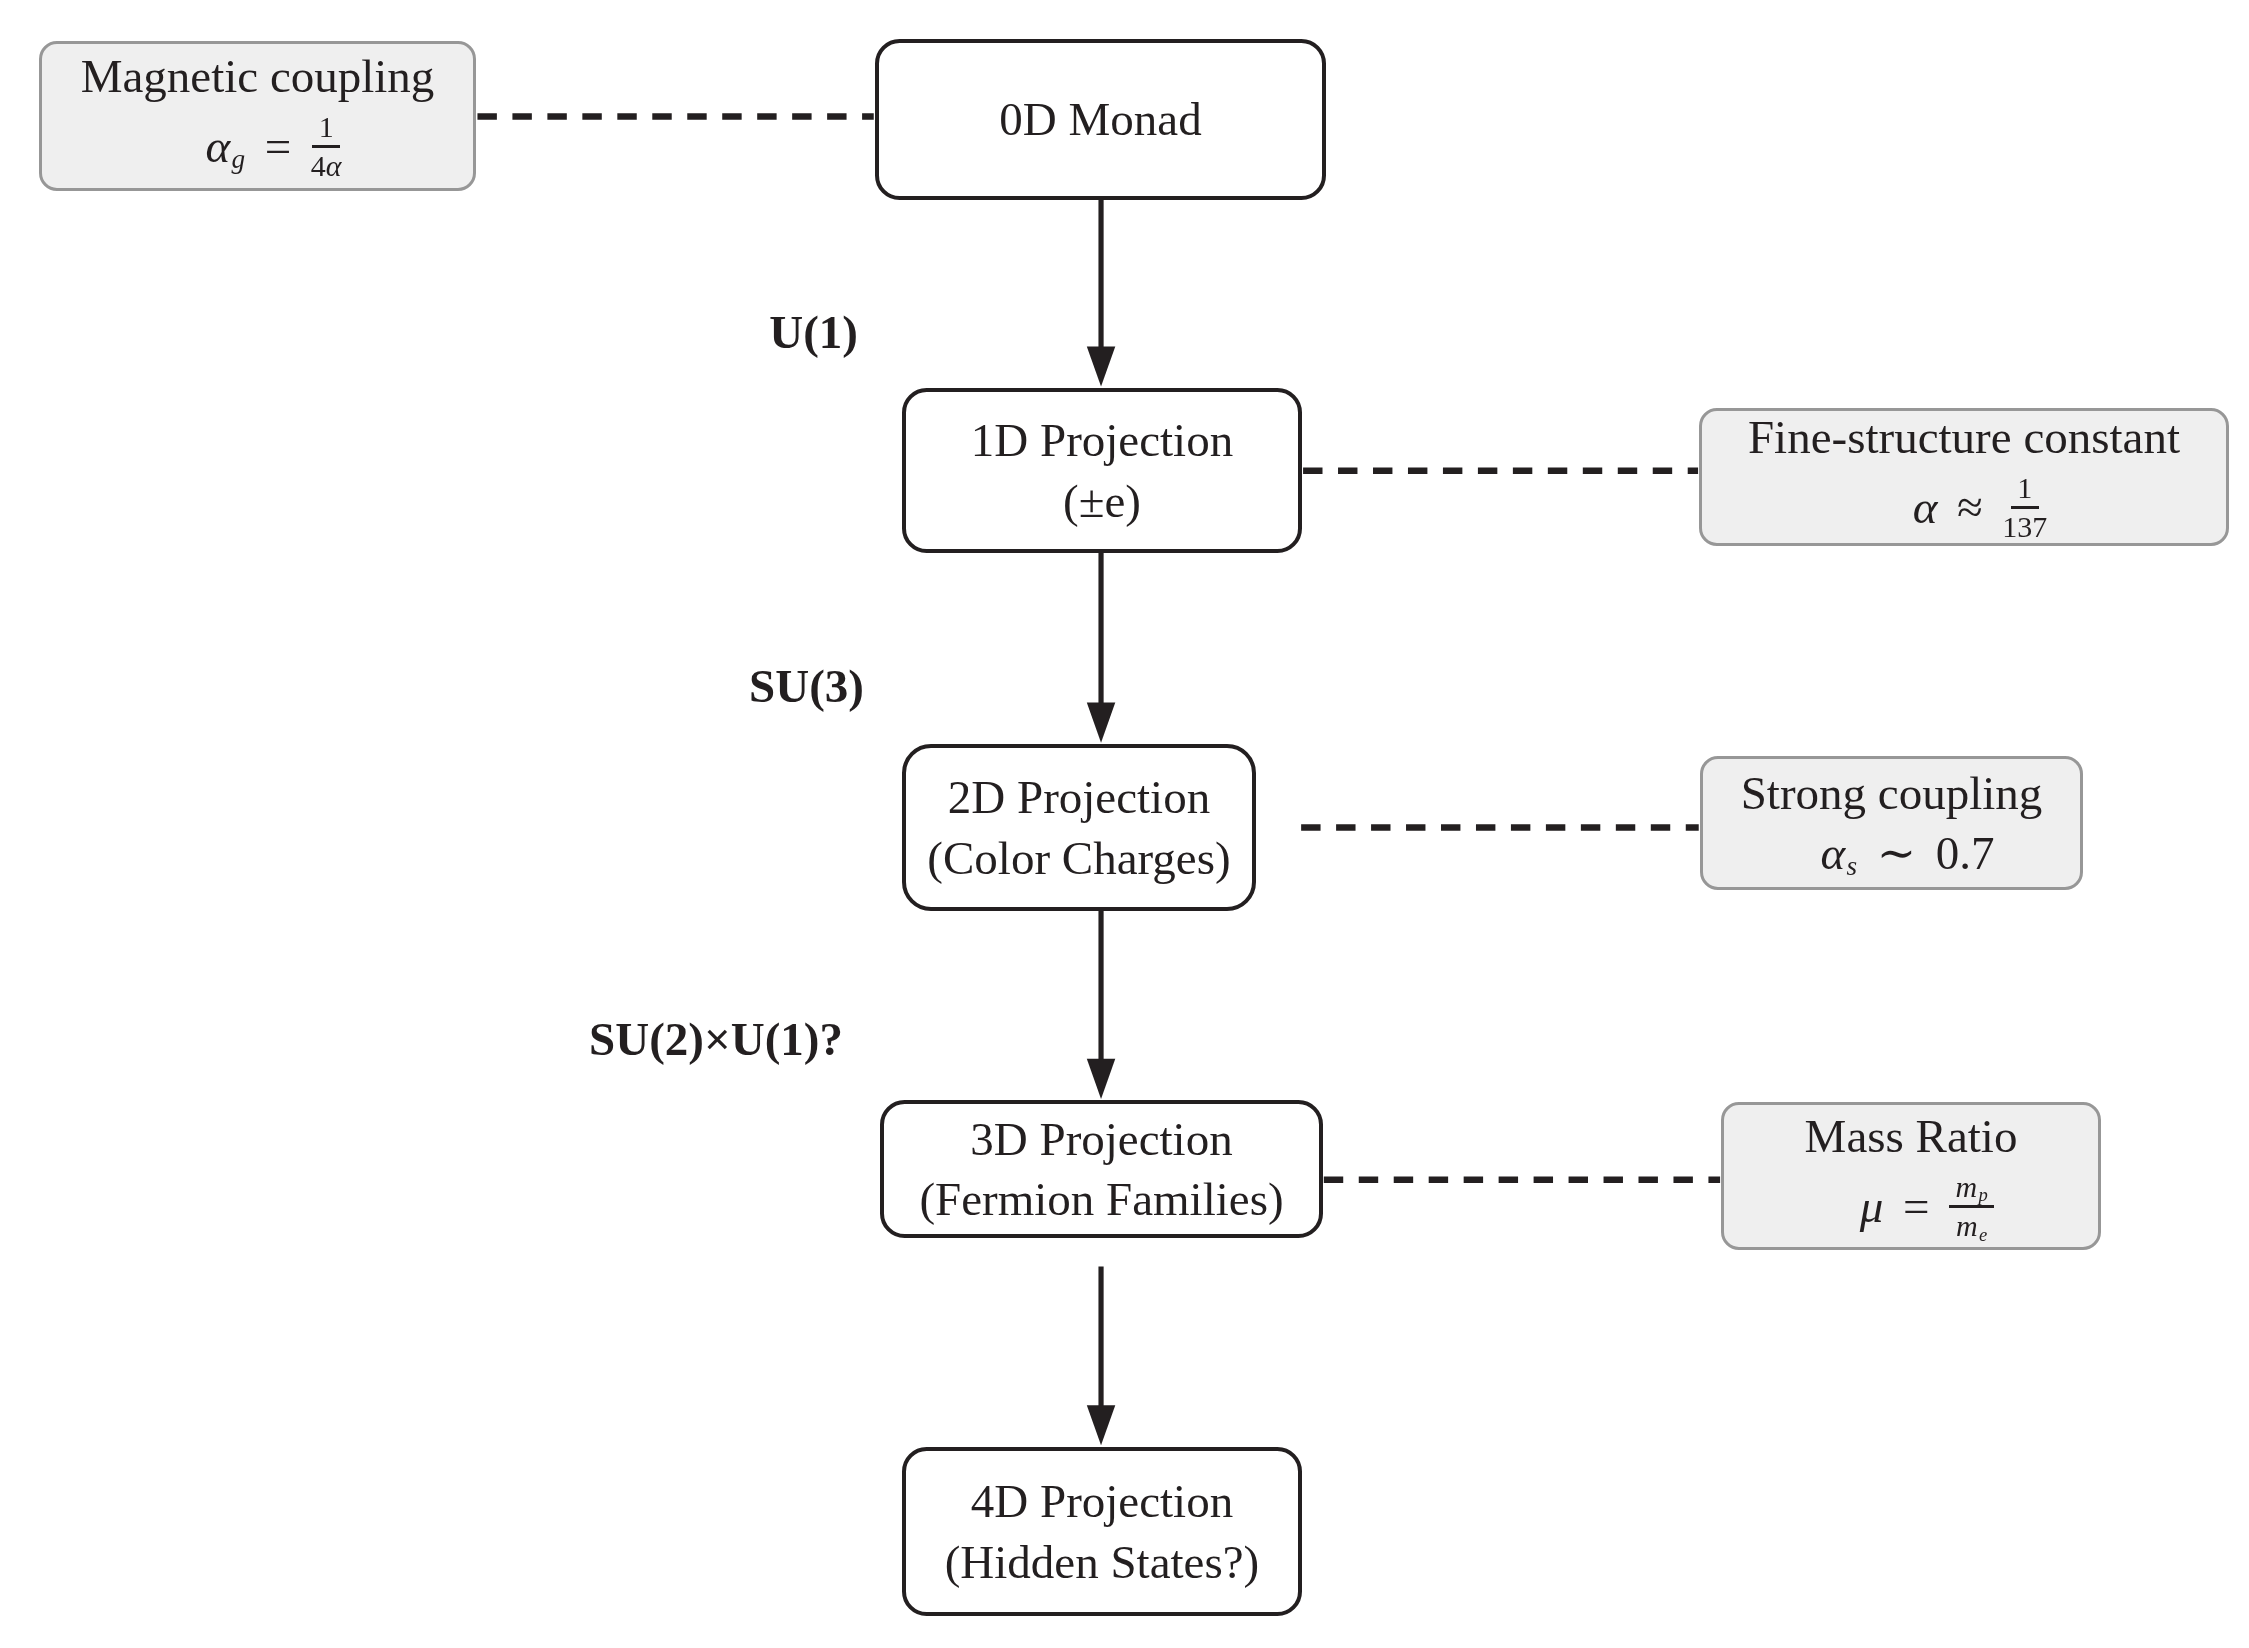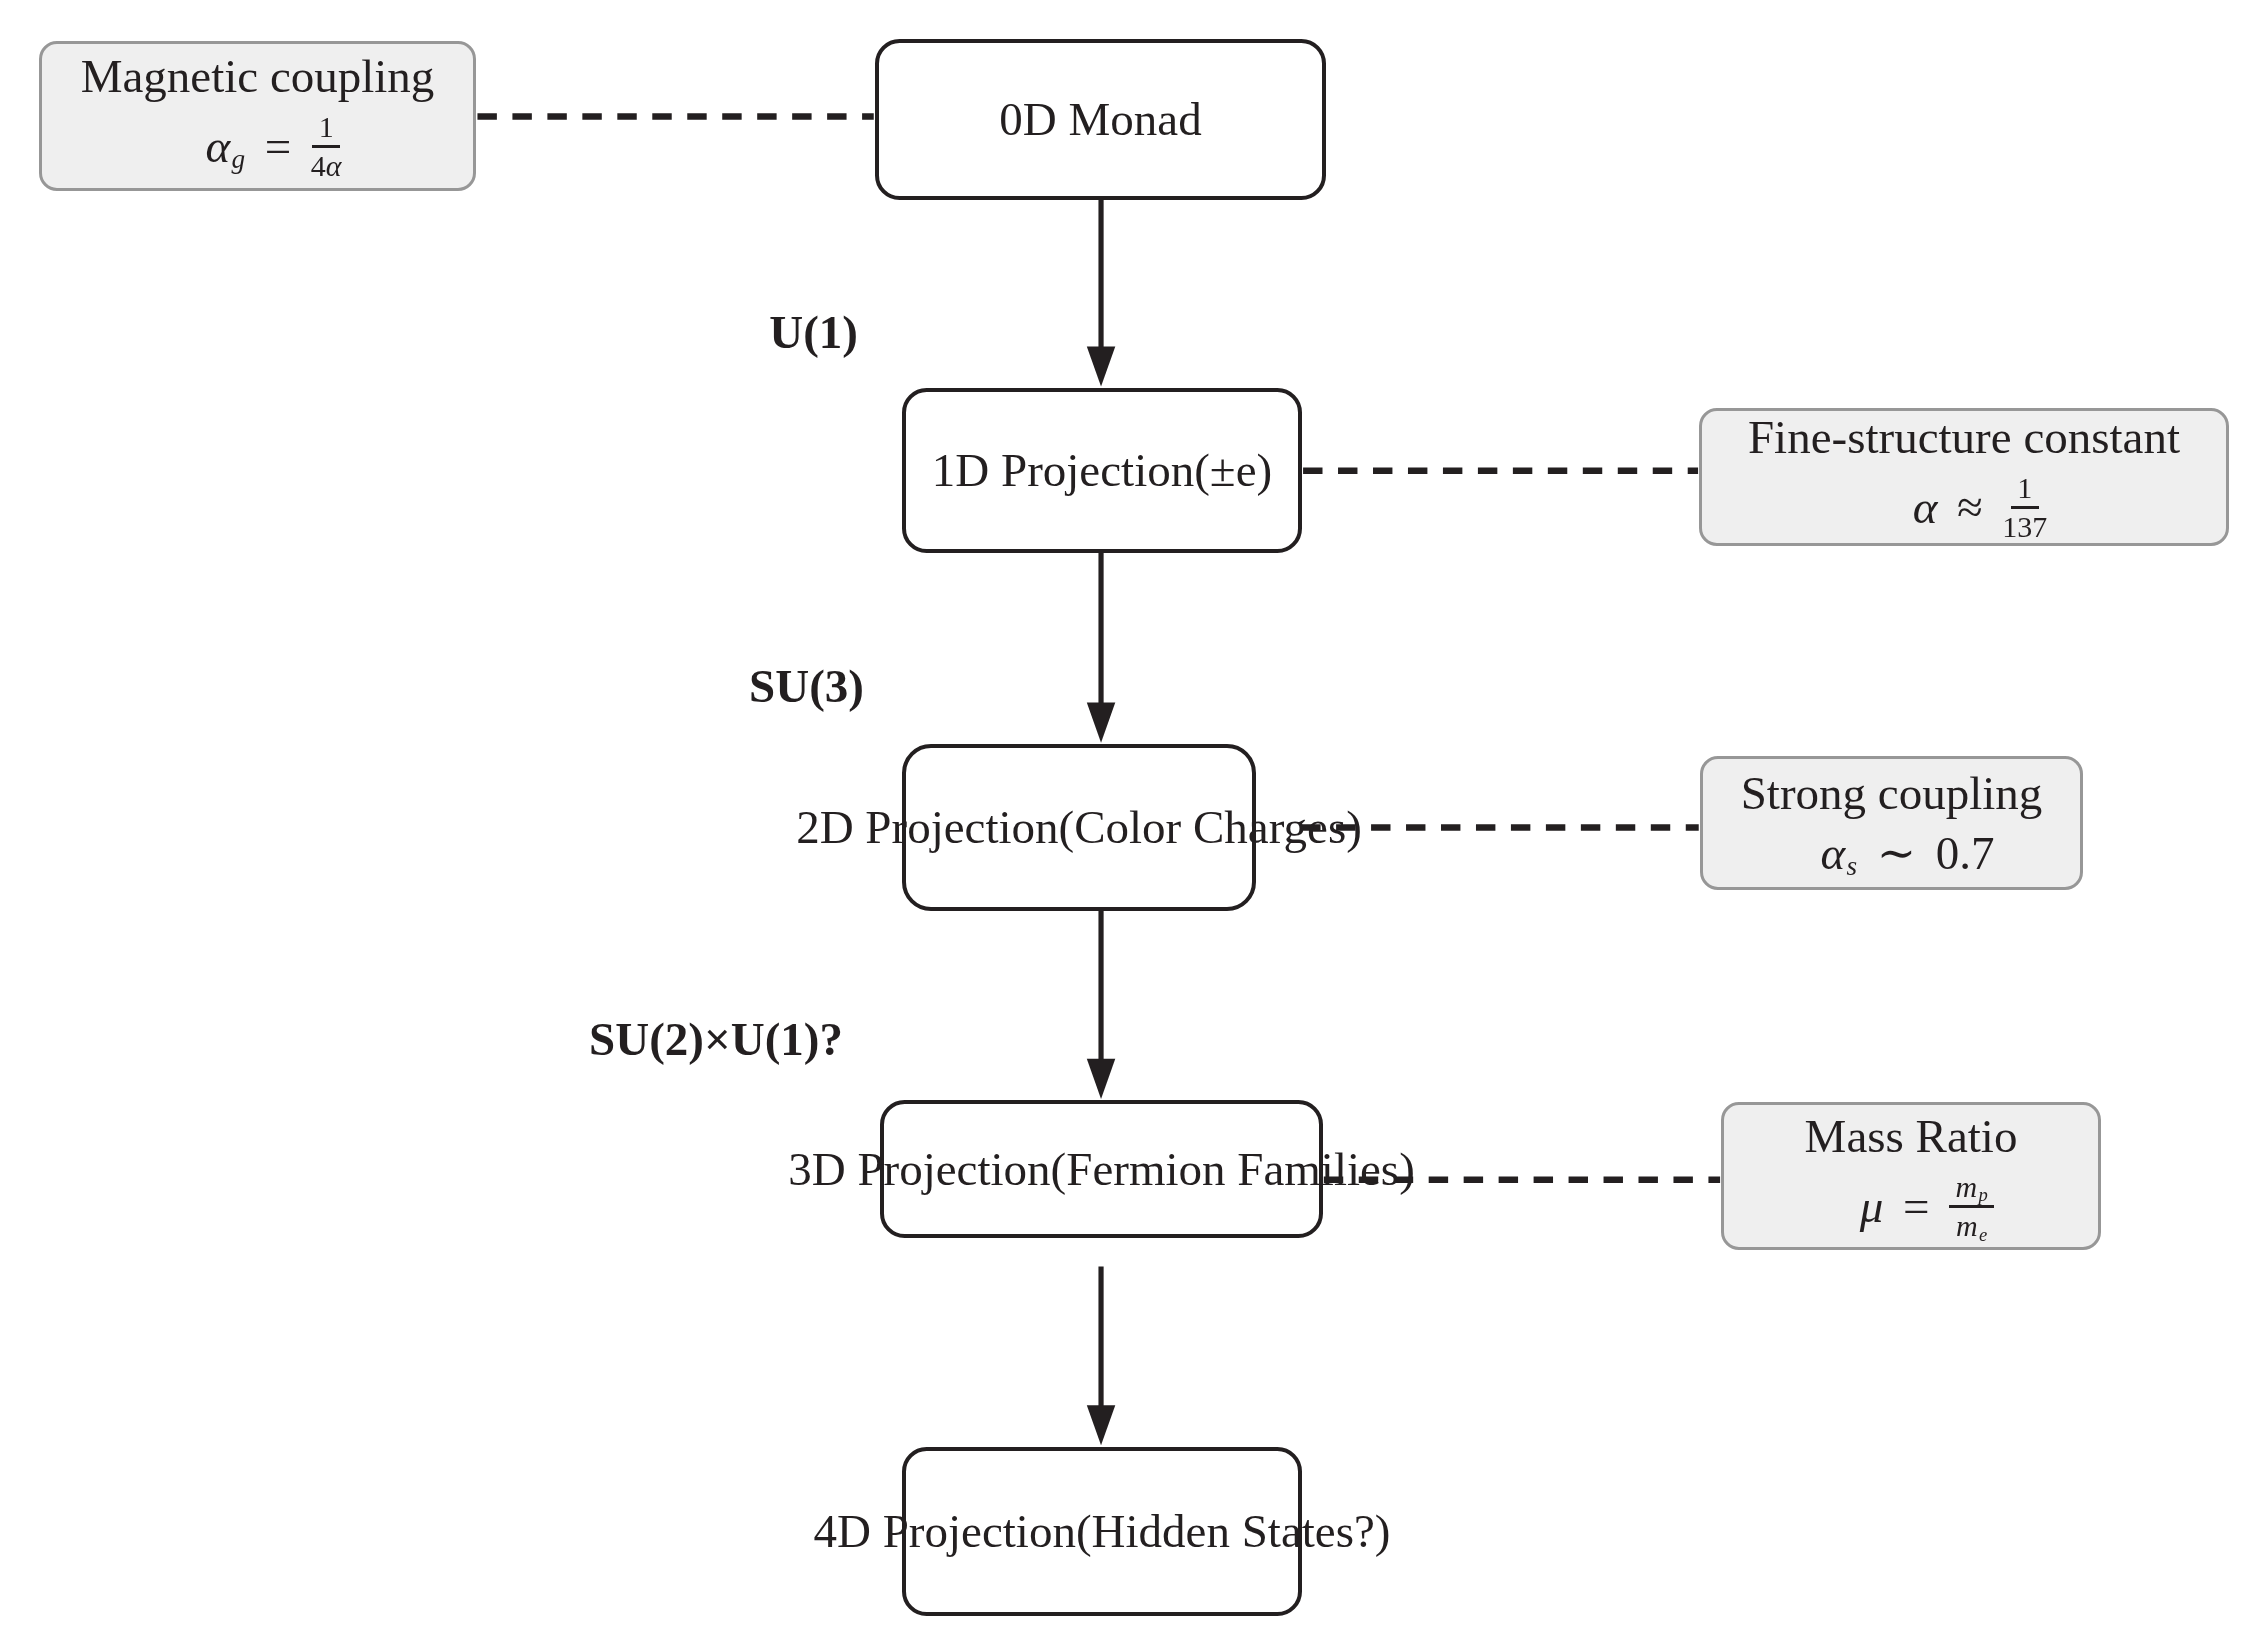--- a/index.html
+++ b/index.html
@@ -22,21 +22,21 @@
   .wires{position:absolute;left:0;top:0;width:100%;height:100%;}
   .wire-dashed{stroke:var(--ink);stroke-width:10;stroke-dasharray:30 24;fill:none;}
   .wire-arrow{stroke:var(--ink);stroke-width:8;fill:none;}
   .arrowhead{fill:var(--ink);stroke:none;}
 
   .node{
     position:absolute;box-sizing:border-box;
     background:var(--node-fill);
     border:4.5px solid var(--node-border);
     border-radius:24.6px;
-    display:flex;flex-direction:row;align-items:center;justify-content:center;
+    display:flex;flex-direction:column;align-items:center;justify-content:center;
     text-align:center;font-size:47px;line-height:1.28;white-space:nowrap;
   }
   .note{
     position:absolute;box-sizing:border-box;
     background:var(--note-fill);
     border:3.9px solid var(--note-border);
     border-radius:18px;
     display:flex;flex-direction:column;align-items:center;justify-content:center;
     text-align:center;font-size:47px;line-height:1.15;white-space:nowrap;
   }

